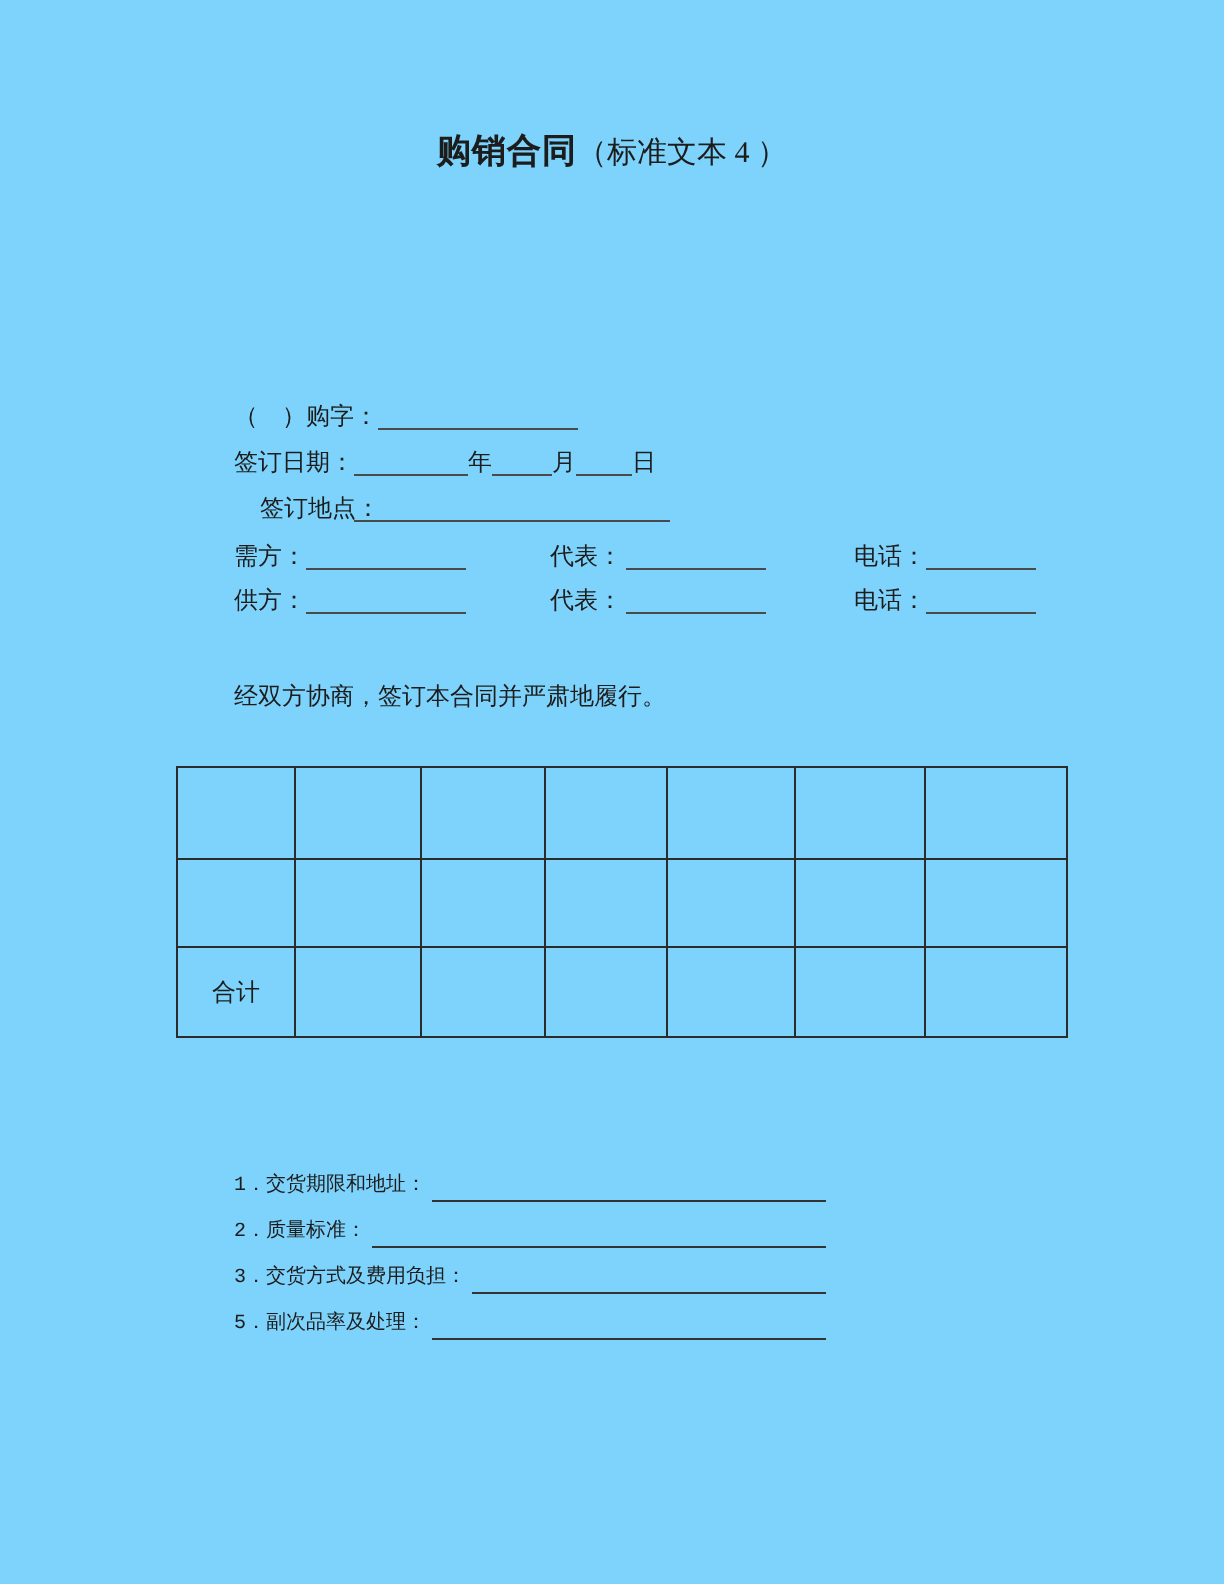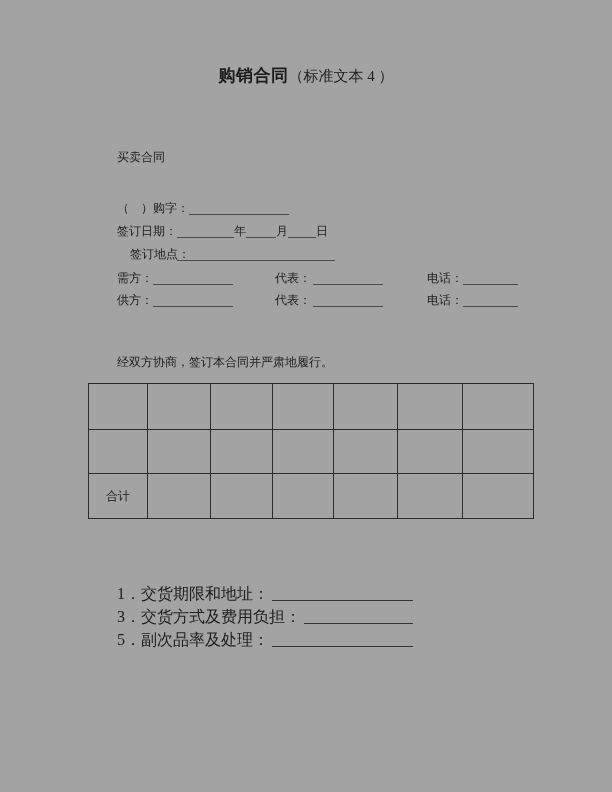--- a/index.html
+++ b/index.html
@@ -1,17 +1,17 @@
 <!DOCTYPE html>
 <html><head>
 <meta charset="utf-8">
 <style>
   html,body { margin:0; padding:0; background:#ffffff; }
   .page {
-    position:relative; width:612px; height:792px; background:#a3a3a3;
+    position:relative; width:612px; height:792px; background:#7dd3fc;
     font-family:"Liberation Serif","DejaVu Serif",serif;
     color:#1c1c1c; overflow:hidden;
   }
   .title {
     position:absolute; top:64px; left:0; width:612px;
     text-align:center; white-space:pre; line-height:24px;
   }
   .title .main { font-weight:bold; font-size:17px; letter-spacing:0.5px; }
   .title .suffix { font-size:15px; }
 
@@ -19,55 +19,53 @@
     position:absolute; left:0; width:612px; height:17px;
     font-size:12px; line-height:16px; white-space:pre;
   }
   .line .txt { position:absolute; top:0; }
   .line .blank {
     position:absolute; top:0; height:14px;
     border-bottom:1px solid #4a4a4a;
   }
 
   .statement {
-    position:absolute; left:117px; top:354px;
+    position:absolute; left:117px; top:340px;
     font-size:12px; line-height:16px; white-space:pre;
   }
 
   table.goods {
     position:absolute; left:88px; top:383px;
     border-collapse:collapse; table-layout:fixed; width:445px;
   }
   table.goods td {
     border:1.5px solid #2b2b2b; text-align:center; vertical-align:middle;
     font-size:12px; padding:0; overflow:hidden; white-space:nowrap;
   }
 
   .terms {
     position:absolute; left:117px; top:586px; width:296px;
-    font-size:16px;
+    font-size:10px;
+    font-family:Liberation Mono, monospace;
   }
   .term {
     display:flex; align-items:flex-start; height:16px;
     line-height:16px; margin-bottom:7px; white-space:pre;
   }
   .term .fill {
     flex:1; height:14px; border-bottom:1px solid #333333; margin-left:3px;
   }
 </style>
 </head>
 <body>
 
 <div class="page">
 
   <div class="title"><span class="main">购销合同</span><span class="suffix">（标准文本 4 ）</span></div>
 
-  <div class="line" style="top:149px">
-    <span class="txt" style="left:117px">买卖合同</span>
-  </div>
 
   <div class="line" style="top:200px">
     <span class="txt" style="left:117px">（　）购字：</span>
     <span class="blank" style="left:189px;width:100px"></span>
   </div>
 
   <div class="line" style="top:223px">
     <span class="txt" style="left:117px">签订日期：</span>
     <span class="blank" style="left:177px;width:57px"></span>
     <span class="txt" style="left:234px">年</span>
@@ -142,20 +140,24 @@
     </tr>
   </tbody>
     </table>
 
   <div class="terms">
     <div class="term">
       <span>1．交货期限和地址：</span>
       <span class="fill"></span>
     </div>
     <div class="term">
+      <span>2．质量标准：</span>
+      <span class="fill"></span>
+    </div>
+    <div class="term">
       <span>3．交货方式及费用负担：</span>
       <span class="fill"></span>
     </div>
     <div class="term">
       <span>5．副次品率及处理：</span>
       <span class="fill"></span>
     </div>
   </div>
 
 </div>

